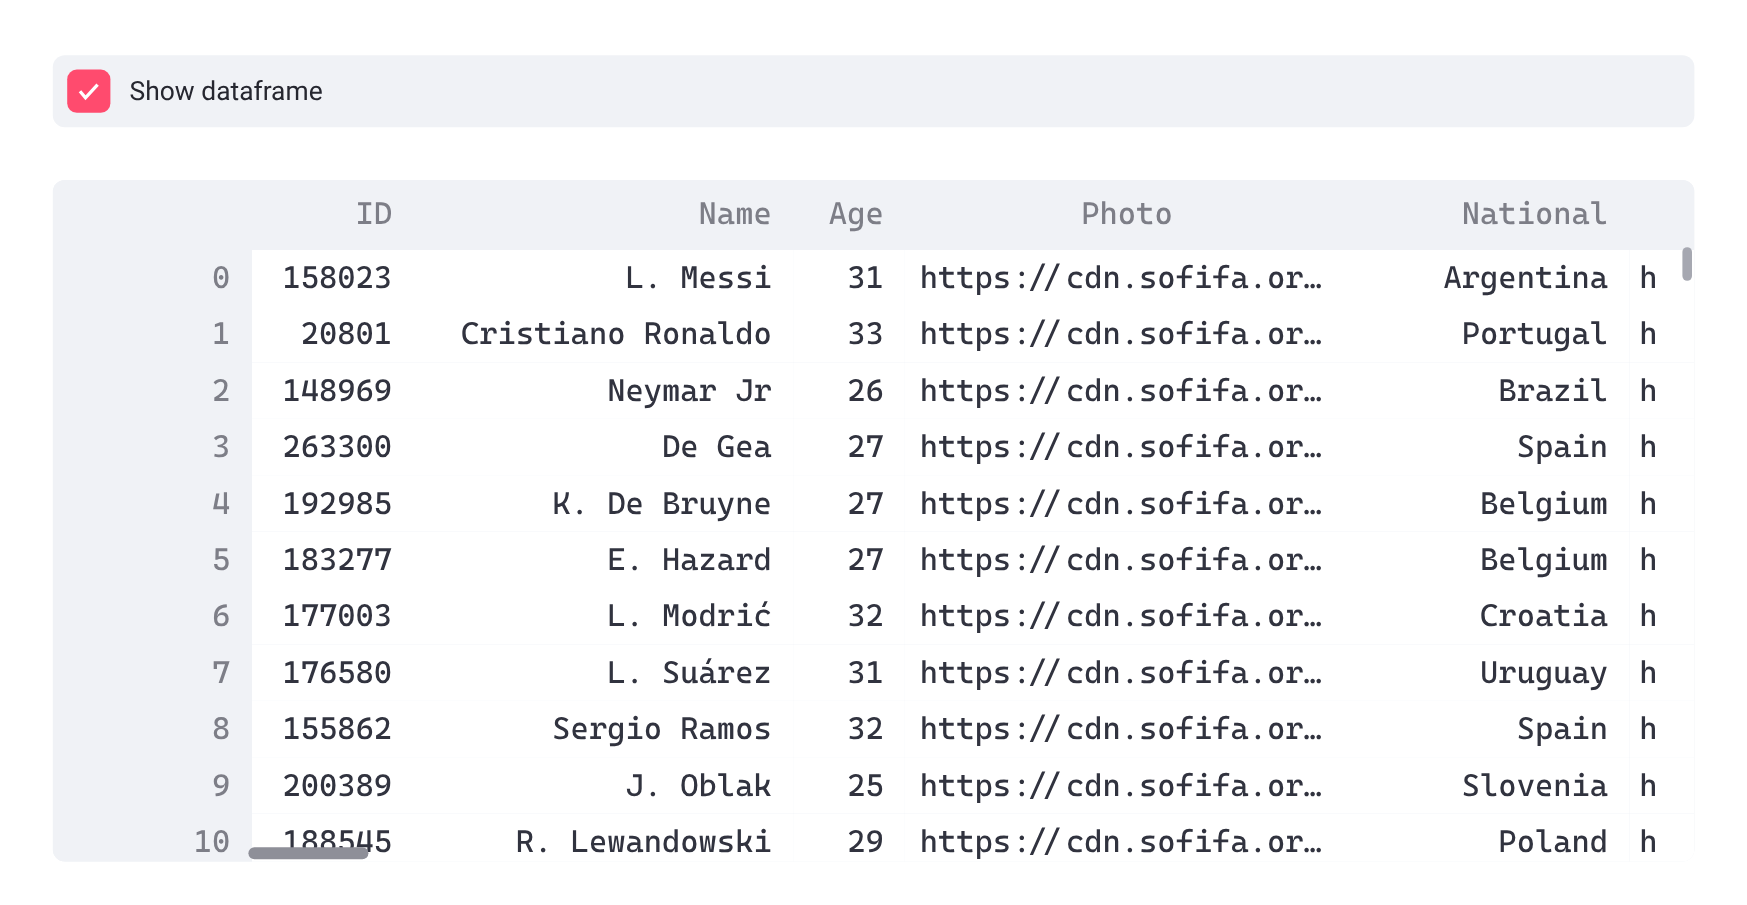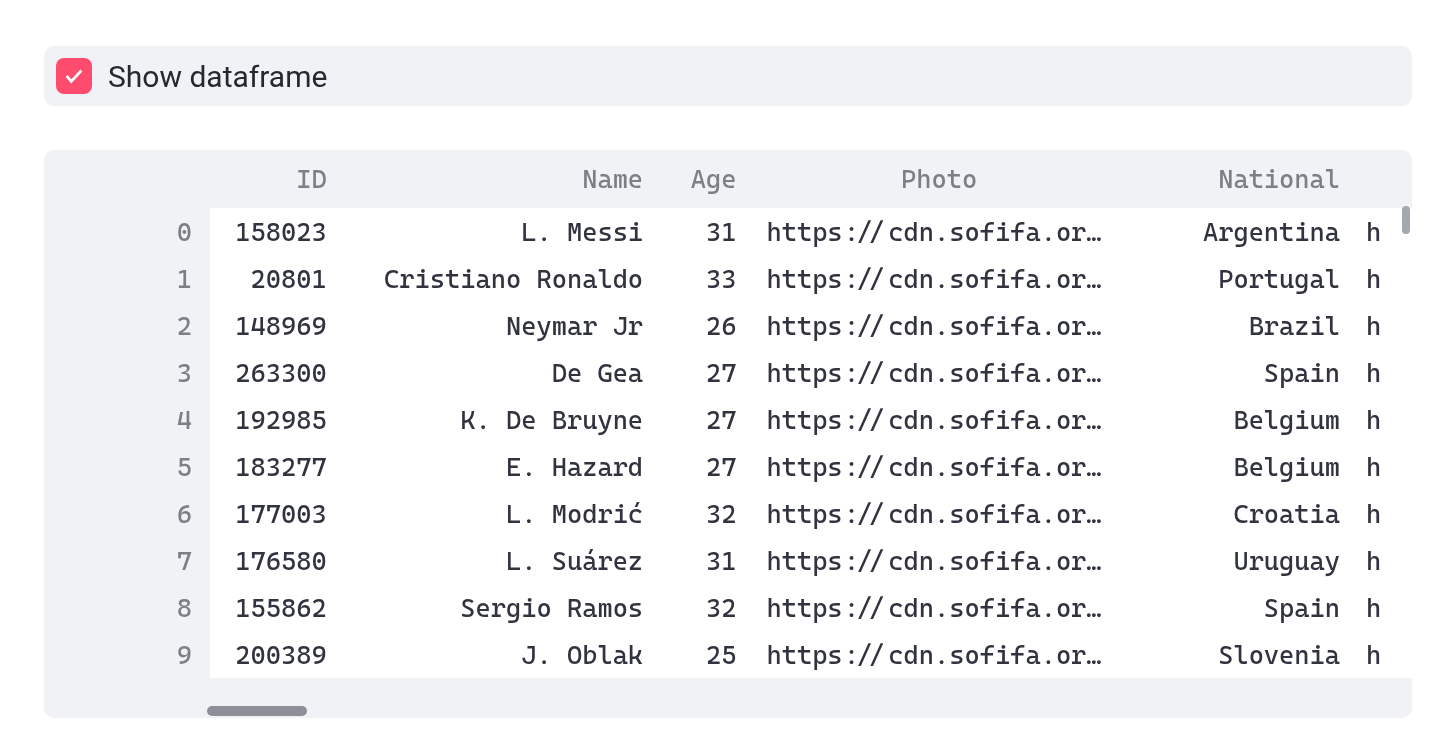--- a/index.html
+++ b/index.html
@@ -29,21 +29,21 @@
       cursor: pointer;
     }
     .checkbox svg {
       width: 22px;
       height: 22px;
       stroke: #fff;
       stroke-width: 3;
       fill: none;
     }
     .checkbox-label {
-      font-size: 30px;
+      font-size: 22px;
       color: #262730;
       font-weight: 400;
     }
     .df-wrap {
       position: relative;
       background: #f0f2f6;
       border-radius: 10px;
       overflow: hidden;
       height: 568px;
     }
@@ -229,18 +229,27 @@
           </tr>
           <tr>
             <td class="idx">9</td>
             <td class="col-id">200389</td>
             <td class="col-name">J. Oblak</td>
             <td class="col-age">25</td>
             <td class="col-photo">https://cdn.sofifa.org…</td>
             <td class="col-nat">Slovenia</td>
             <td class="col-extra">h</td>
           </tr>
+          <tr>
+            <td class="idx">10</td>
+            <td class="col-id">188545</td>
+            <td class="col-name">R. Lewandowski</td>
+            <td class="col-age">29</td>
+            <td class="col-photo">https://cdn.sofifa.org…</td>
+            <td class="col-nat">Poland</td>
+            <td class="col-extra">h</td>
+          </tr>
         </tbody>
     </table>
   </div>
   <div class="vscroll-thumb"></div>
   <div class="hscroll-thumb"></div>
 </div>
 
 </body></html>

